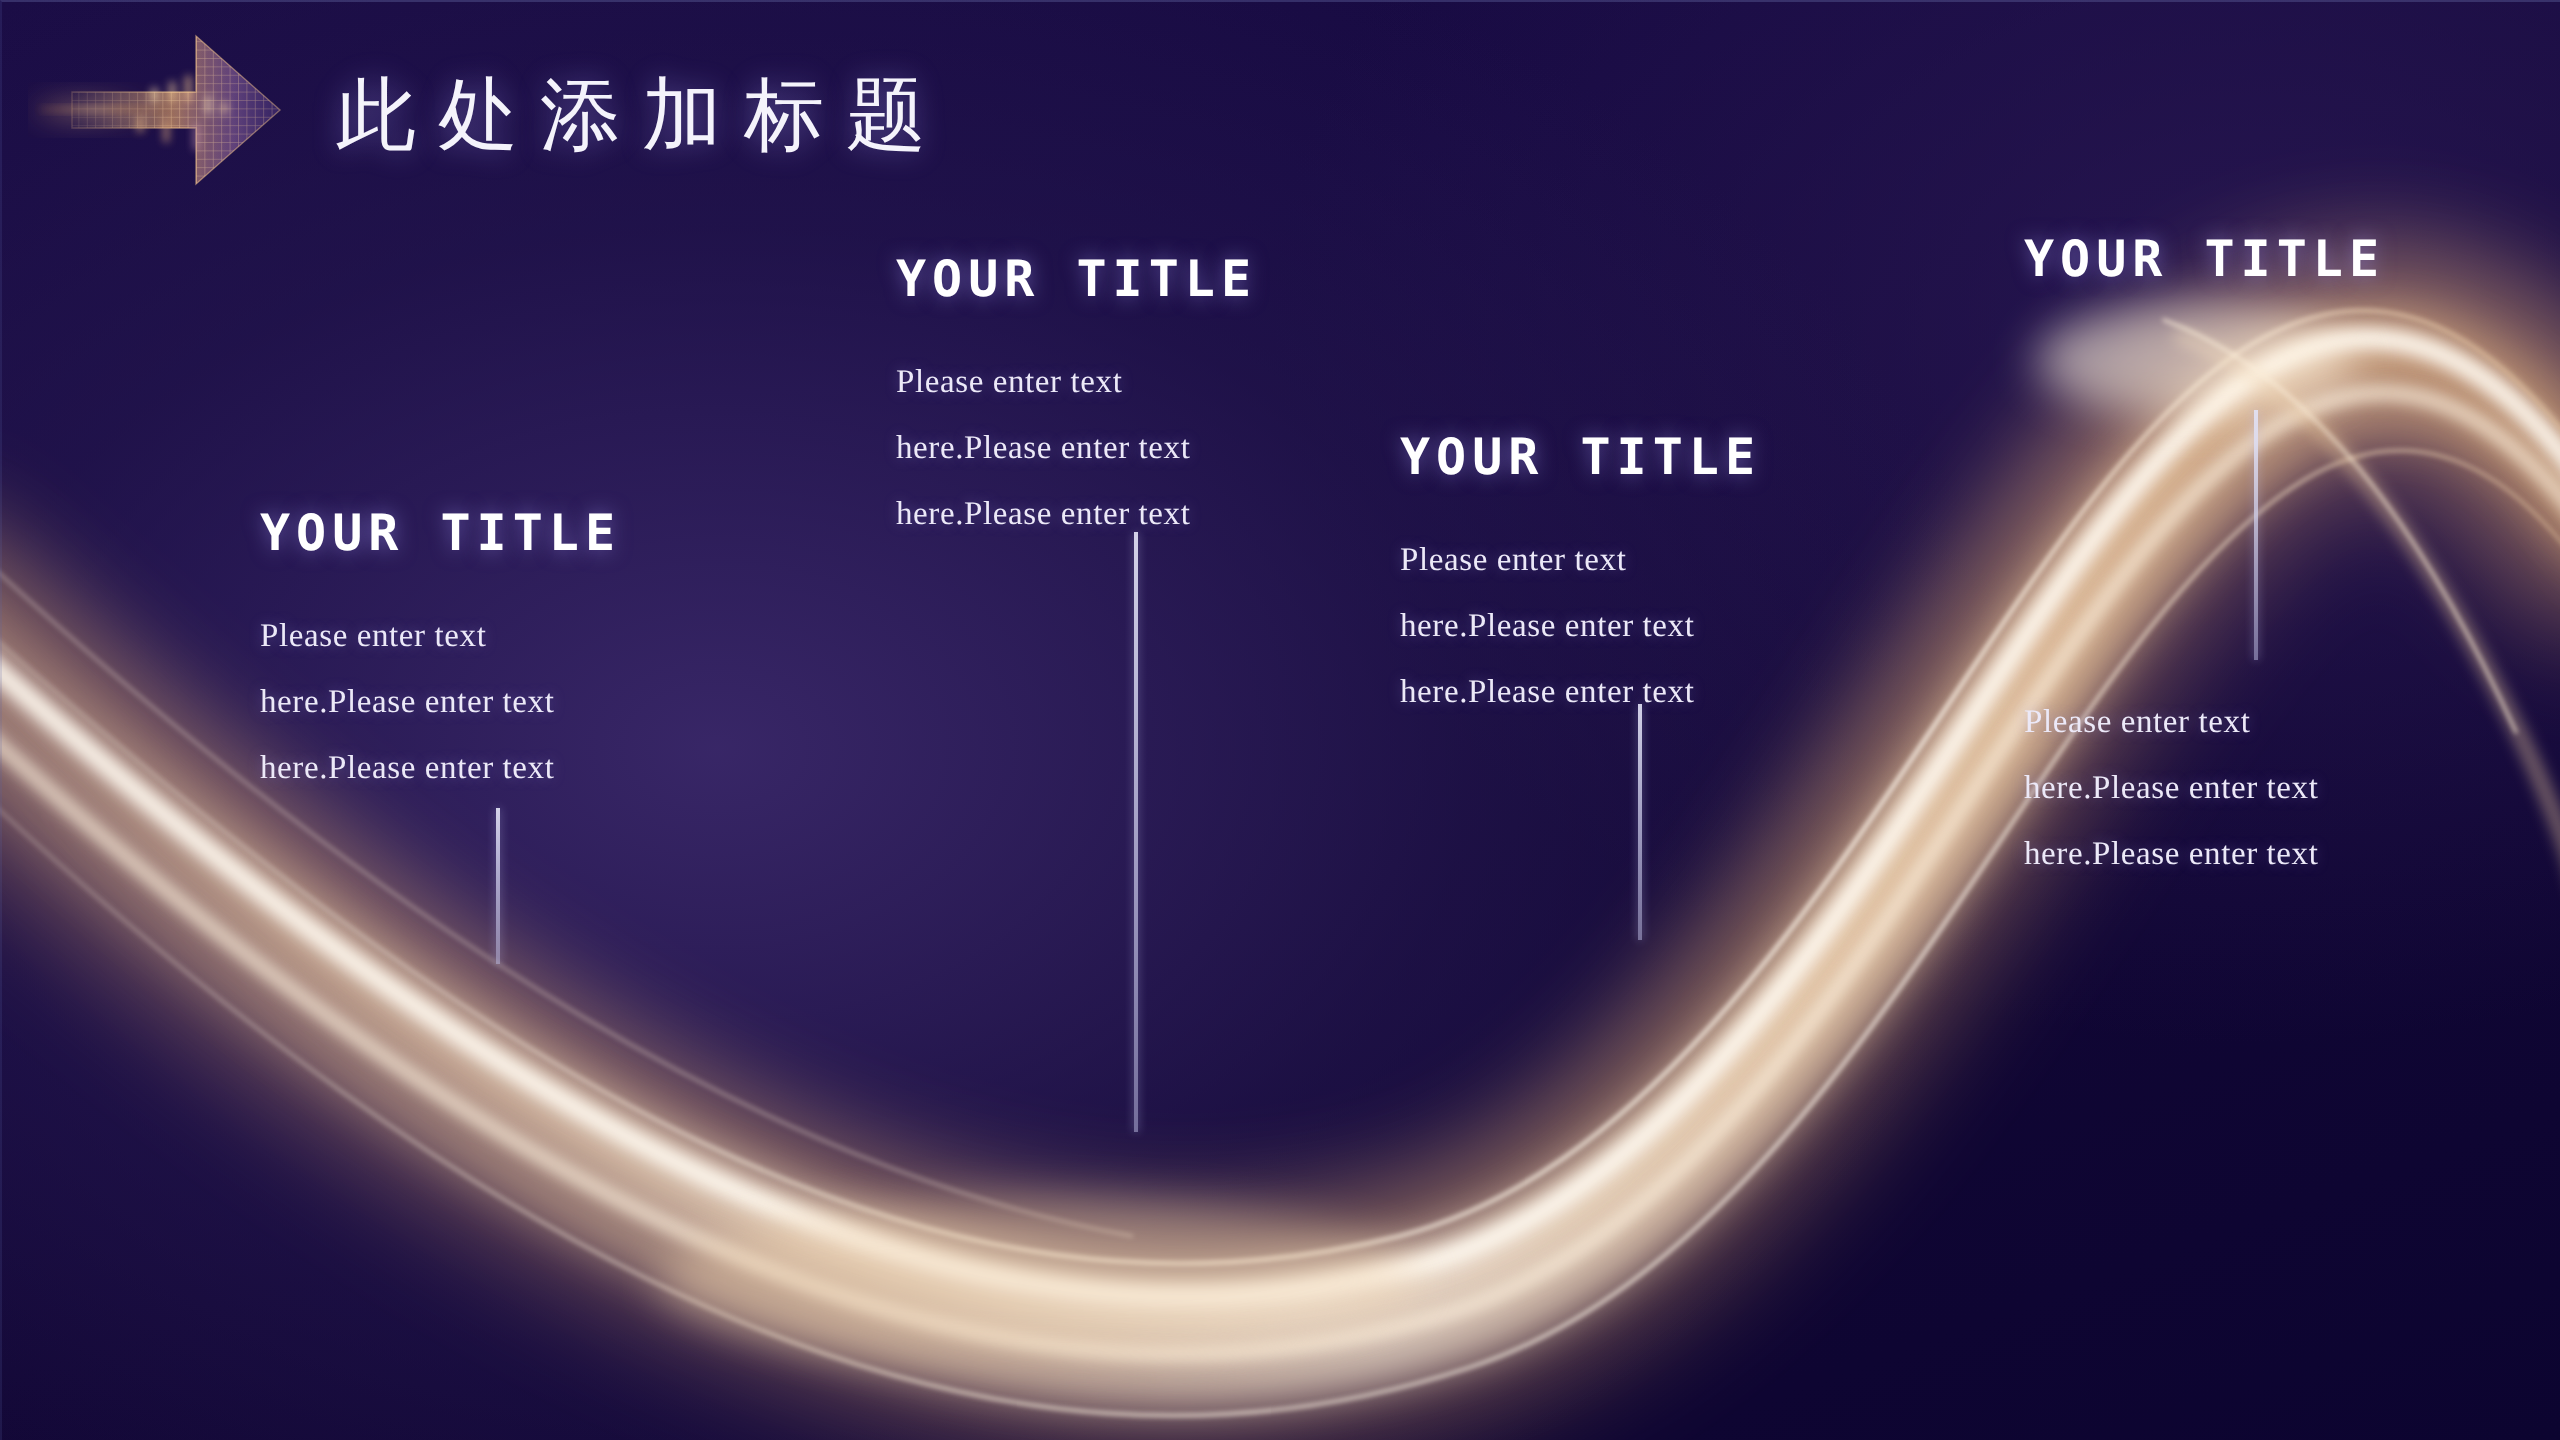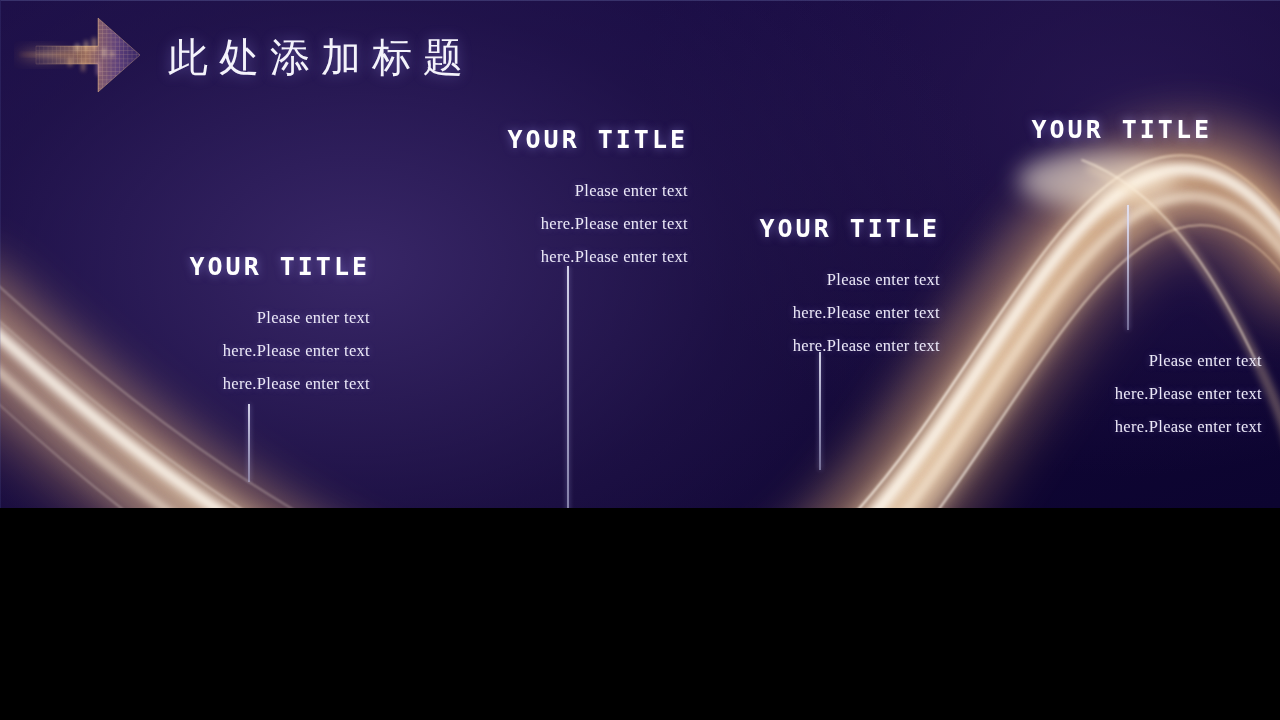--- a/index.html
+++ b/index.html
@@ -3,21 +3,21 @@
 <meta charset="utf-8">
 <style>
   html, body {
     margin: 0;
     padding: 0;
     background: #000;
   }
   #slide {
     position: relative;
     width: 1280px;
-    height: 508px;
+    height: 720px;
     overflow: hidden;
     background:
       radial-gradient(ellipse 900px 620px at 28% 52%, rgba(58,40,105,0.95) 0%, rgba(38,24,80,0.55) 42%, rgba(20,9,52,0) 72%),
       radial-gradient(ellipse 700px 520px at 88% 22%, rgba(44,26,86,0.75) 0%, rgba(22,10,56,0) 70%),
       linear-gradient(160deg, #1b0d46 0%, #170a42 28%, #120736 58%, #0c0430 100%);
     font-family: "DejaVu Sans Mono", "Liberation Mono", monospace;
     -webkit-font-smoothing: antialiased;
   }
 
   
@@ -64,21 +64,21 @@
     position: absolute;
     inset: 0;
     z-index: 10;
     pointer-events: none;
   }
 
   
   .callout {
     position: absolute;
     z-index: 30;
-    text-align: right;
+    text-align: left;
     white-space: nowrap;
   }
   .callout-title {
     font-family: "DejaVu Sans Mono", "Liberation Mono", monospace;
     font-size: 25px;
     font-weight: 700;
     letter-spacing: 3px;
     color: #ffffff;
     text-shadow: 0 0 10px rgba(160,150,240,0.55);
     line-height: 1;

